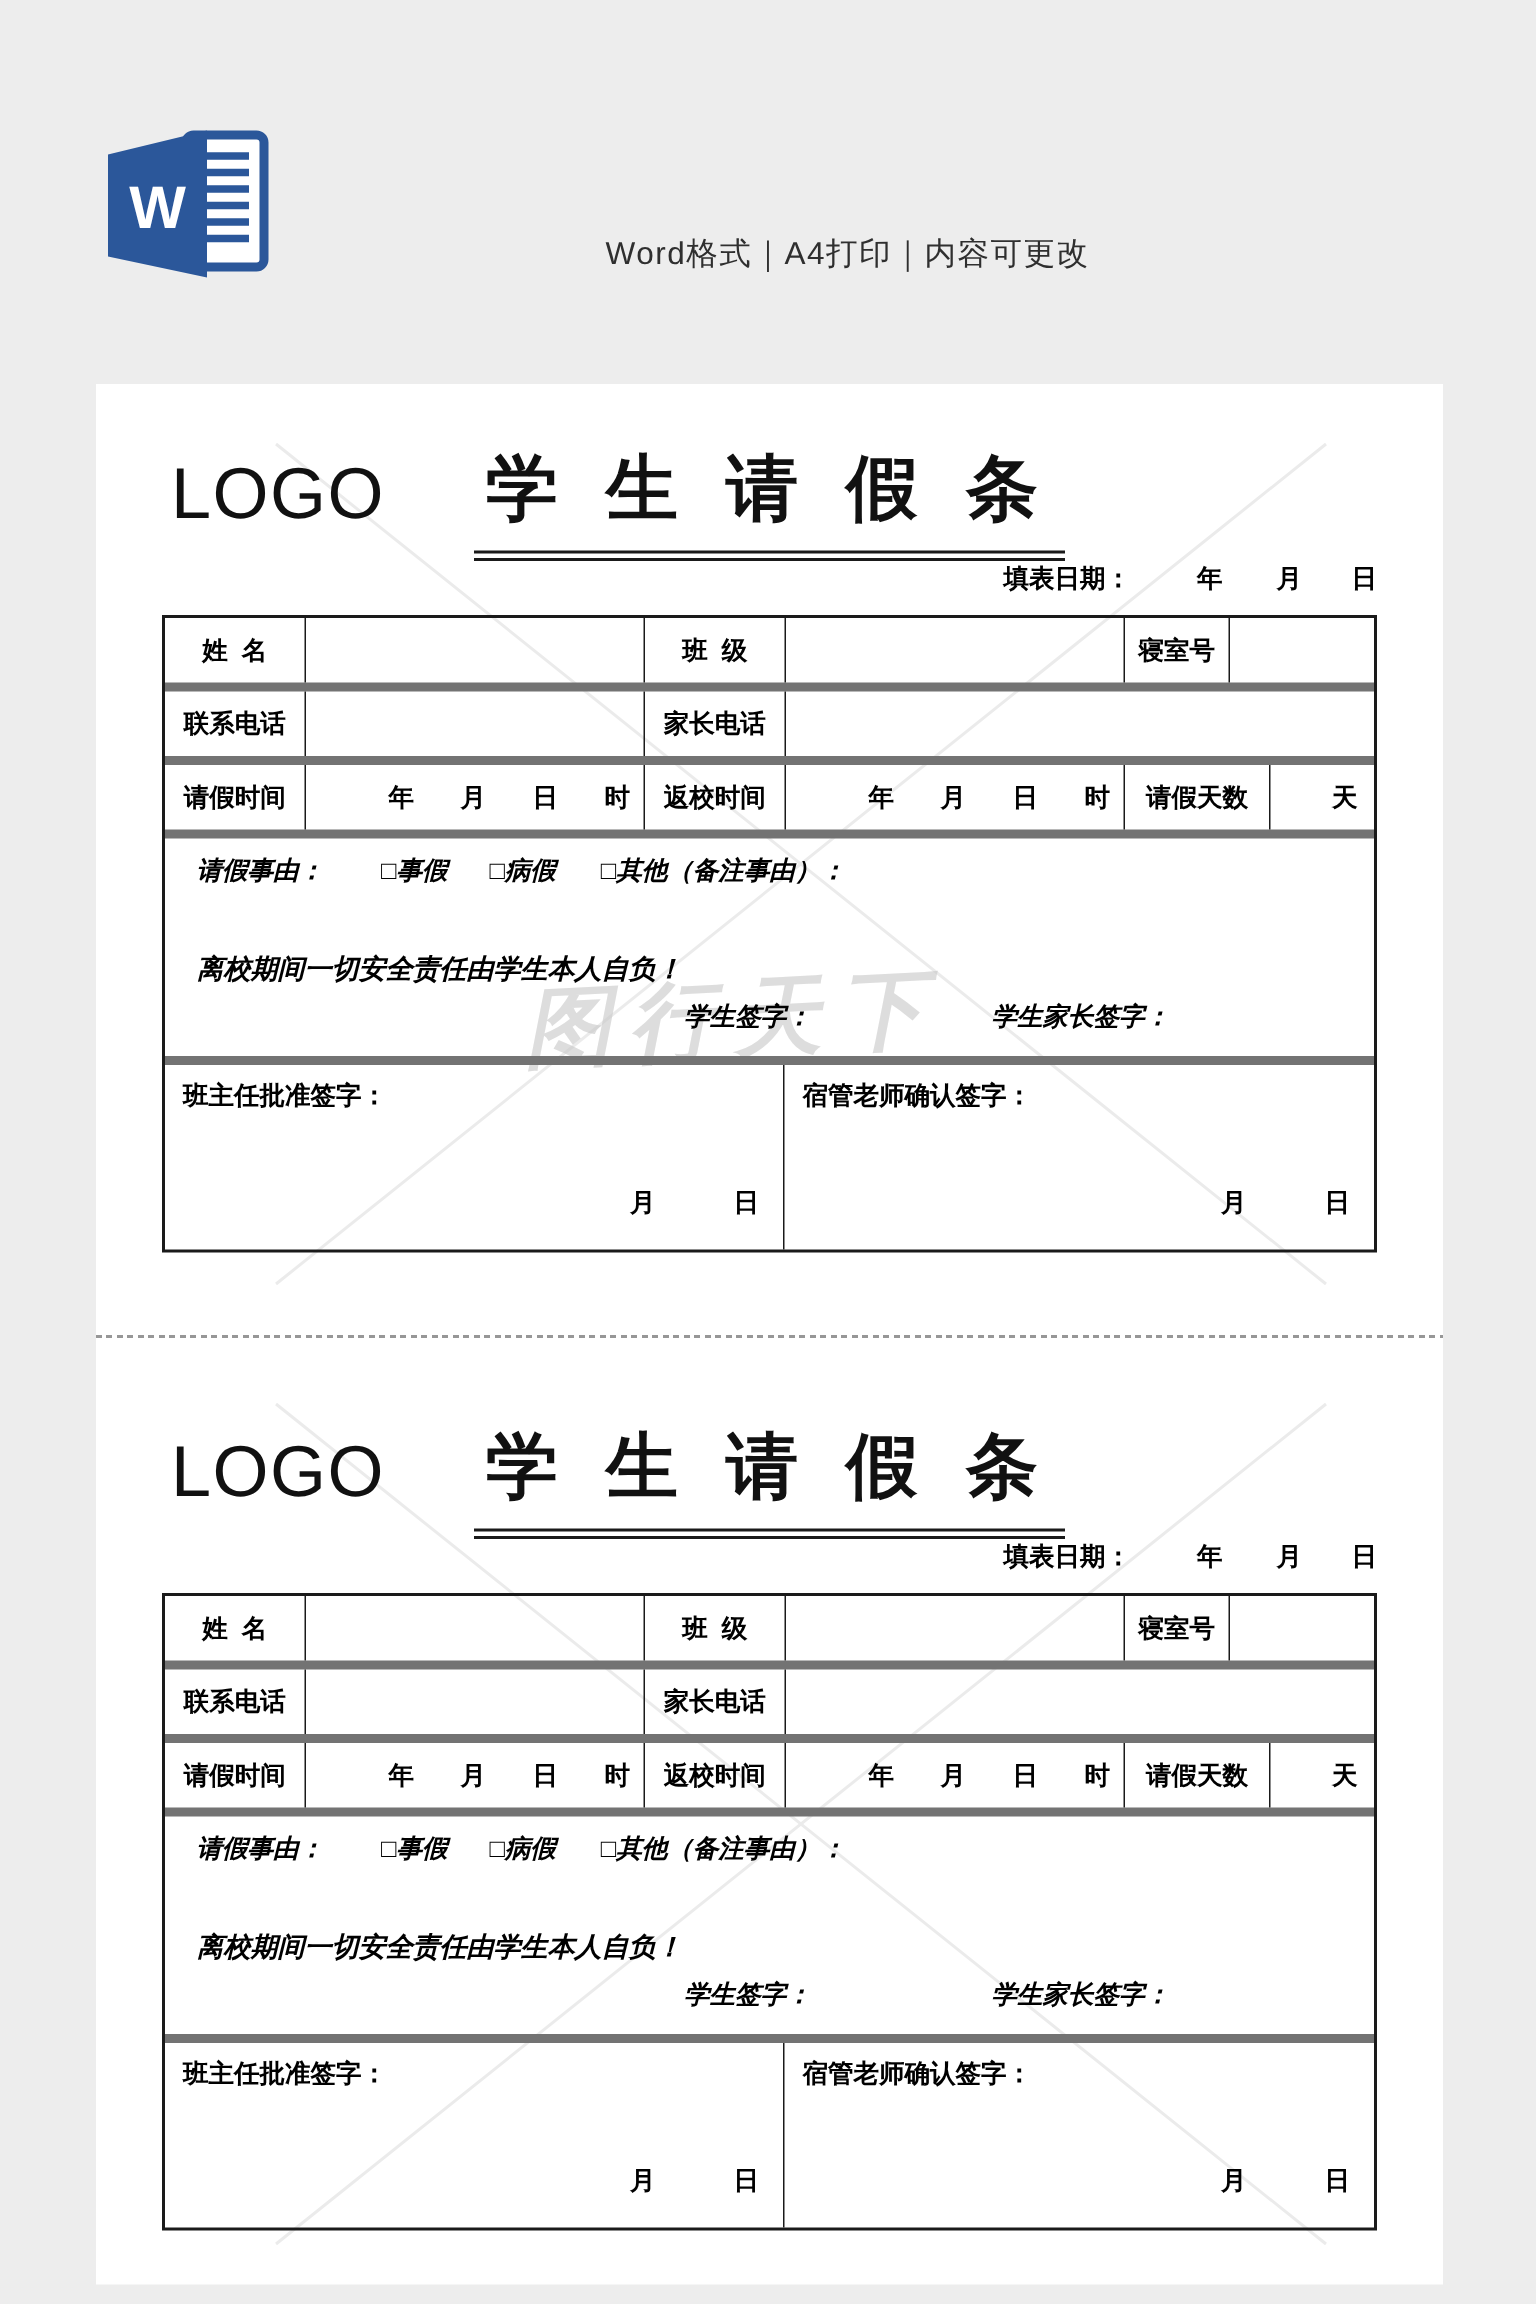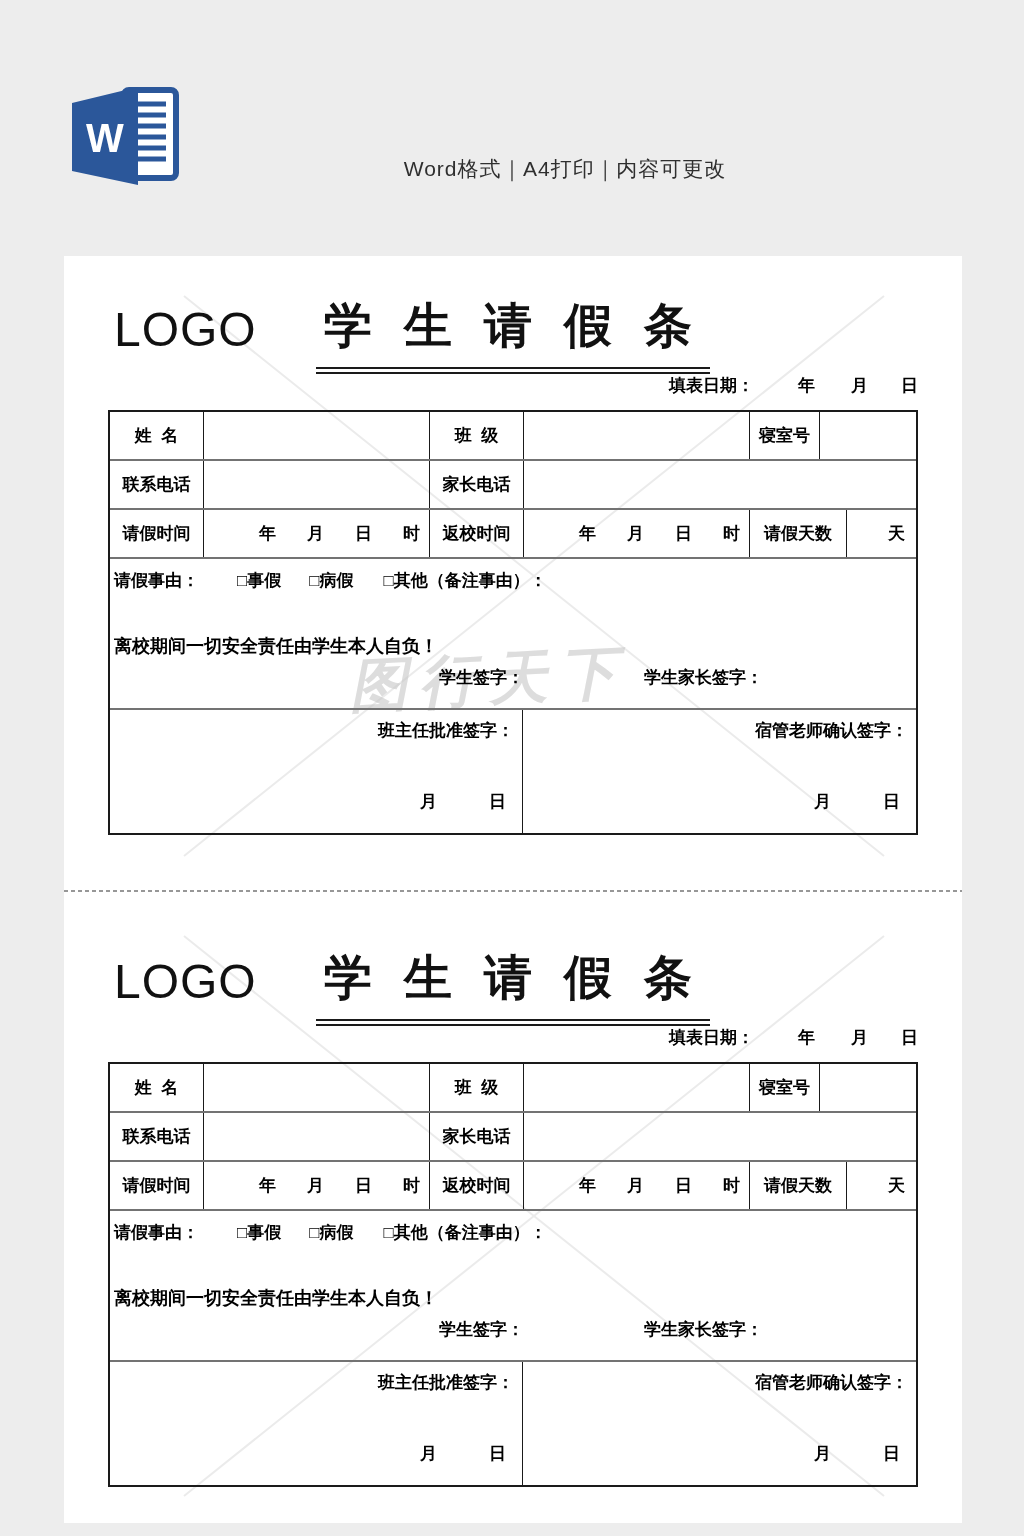--- a/index.html
+++ b/index.html
@@ -31,38 +31,38 @@
   .ftitle-wrap { position:absolute; left:0; width:898px; top:0; text-align:center; }
   .ftitle { display:inline-block; font-family:"Liberation Serif","DejaVu Serif",serif;
             font-weight:bold; font-size:48px; color:#111; letter-spacing:10px;
             padding:2px 8px 9px 8px; border-bottom:7px double #1a1a1a; white-space:pre; }
   .dateline { position:absolute; right:44px; top:82px; display:flex; align-items:center;
               font-size:17px; font-weight:600; color:#000; white-space:pre; }
   .dateline .dl-y { margin-left:44px; } .dateline .dl-m { margin-left:36px; } .dateline .dl-d { margin-left:33px; }
 
   
   .tbl { position:absolute; left:44px; top:118px; width:810px; border:2px solid #1a1a1a; background:transparent; }
-  .row { display:flex; border-bottom:2px solid #737373; }
+  .row { display:flex; border-bottom:6px solid #737373; }
   .row:last-child { border-bottom:none; }
   .cell { border-right:1px solid #1a1a1a; display:flex; align-items:center; font-size:17px;
           font-weight:600; color:#000; white-space:pre; }
   .cell:last-child { border-right:none; }
   .c-center { justify-content:center; }
   .r50 { height:49px; }
   .w94 {width:94px;} .w226{width:226px;} .w70{width:70px;} .w97{width:97px;} .wfill{flex:1;}
   .ymdh { padding-left:55px; padding-right:9px; justify-content:space-between; }
   .unit-day { justify-content:flex-end; padding-right:11px; }
-  .row4 { height:151px; display:block; padding:10px 4px; }
+  .row4 { height:151px; display:block; padding:10px 21px;font-style:italic; }
   .r4-line1 { display:flex; font-size:17px; font-weight:600; white-space:pre; }
   .r4-line1 .opt1 { margin-left:38px; } .r4-line1 .opt2 { margin-left:28px; } .r4-line1 .opt3 { margin-left:30px; }
   .r4-notice { margin-top:42px; font-size:18px; font-weight:bold; }
   .r4-sign { margin-top:8px; padding-left:325px; display:flex; font-size:17px; font-weight:600; white-space:pre; }
   .r4-sign .parent { margin-left:120px; }
   .row5cells { height:123px; }
-  .sigcell { width:413px; flex-direction:column; align-items:flex-end; justify-content:space-between;
+  .sigcell { width:413px; flex-direction:column; align-items:flex-start; justify-content:space-between;
              padding:9px 8px 20px 12px; }
   .sigcell.rt { flex:1; }
   .sig-md { align-self:flex-end; display:flex; white-space:pre; padding-right:8px; }
   .sig-md .md-d { margin-left:52px; }
 </style>
 </head>
 <body>
 
 <div class="stage">
 

